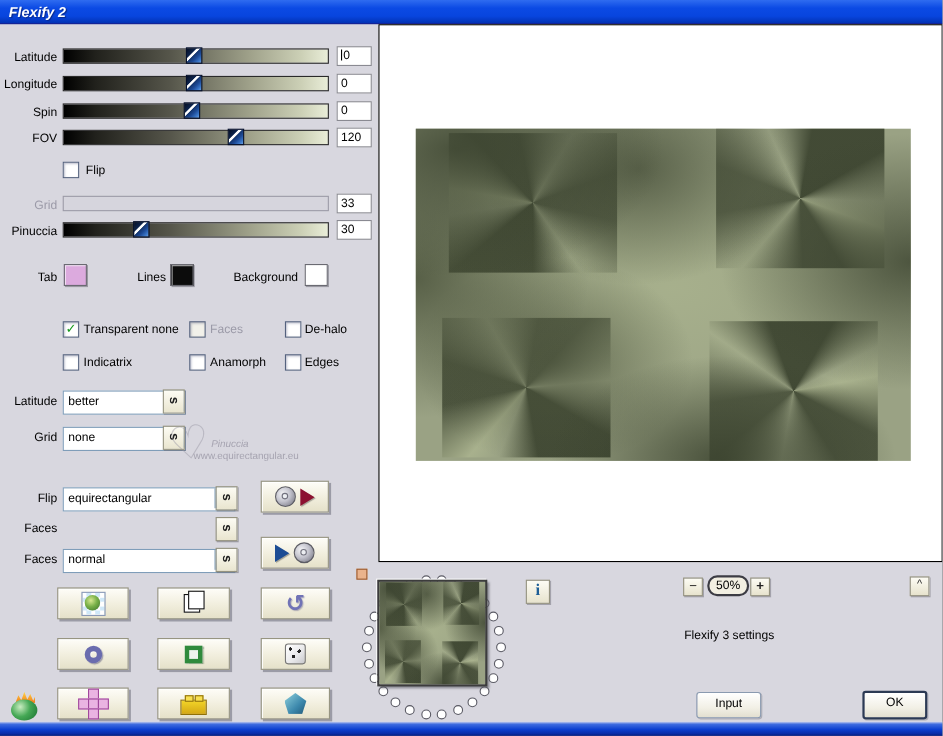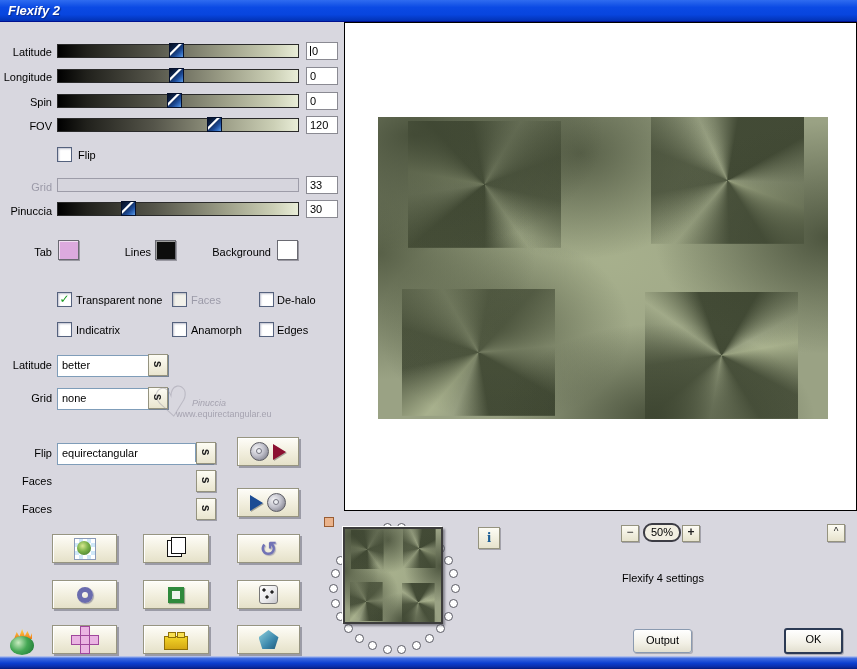--- a/index.html
+++ b/index.html
@@ -211,20 +211,24 @@
   <div class="sbtn" style="left:196px;top:442px"><span>s</span></div>
   <div class="bigbtn" style="left:237px;top:437px;width:60px">
     <span class="cd"></span>
       <span class="tri red"></span>
   </div>
 
   <span class="lbl rlbl" style="top:475px">Faces</span>
   <div class="sbtn" style="left:196px;top:470px"><span>s</span></div>
 
   <span class="lbl rlbl" style="top:503px">Faces</span>
+  <div class="combo" style="top:499px;width:131px">
+    <span class="cv">normal</span>
+    <span class="cbtn"></span>
+  </div>
   <div class="sbtn" style="left:196px;top:498px"><span>s</span></div>
   <div class="bigbtn" style="left:237px;top:488px;width:60px">
     <span class="tri blue"></span>
       <span class="cd"></span>
   </div>
 
   <div class="bigbtn" style="left:52px;top:534px;width:63px">
       <span class="ico-earth"></span>
     </div>
   <div class="bigbtn" style="left:143px;top:534px;width:64px">
@@ -307,19 +311,19 @@
 
   <div class="minibtn" style="left:478px;top:527px;width:20px;height:20px">
     <span class="ico-info">i</span>
   </div>
 
   <div class="minibtn" style="left:621px;top:525px;width:16px;height:15px;font-size:12px;line-height:13px"><span>−</span></div>
   <div class="zoompct">50%</div>
   <div class="minibtn" style="left:682px;top:525px;width:16px;height:15px;font-size:12px;font-weight:bold;line-height:13px"><span>+</span></div>
   <div class="minibtn" style="left:827px;top:524px;width:16px;height:16px;font-size:10px;line-height:14px"><span>^</span></div>
 
-  <span class="lbl" style="left:622px;top:572px">Flexify 4 settings</span>
-
-  <div class="dlgbtn" style="left:633px;top:629px;width:57px;line-height:20px"><span>Output</span></div>
+  <span class="lbl" style="left:622px;top:572px">Flexify 3 settings</span>
+
+  <div class="dlgbtn" style="left:633px;top:629px;width:57px;line-height:20px"><span>Input</span></div>
   <div class="dlgbtn default" style="left:784px;top:628px;width:55px;line-height:19px"><span>OK</span></div>
 
   <div class="bottom-edge"></div>
 </div>
 
 </body></html>

